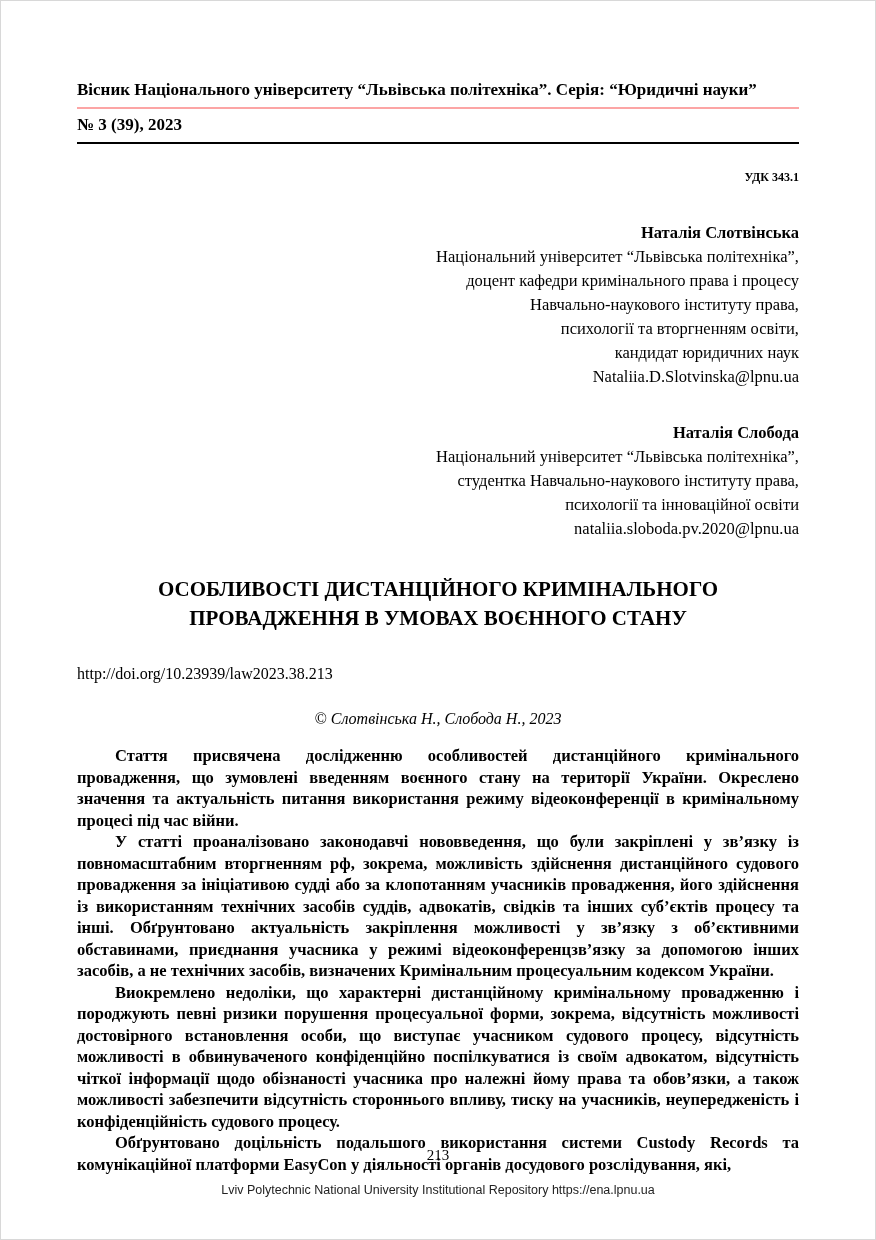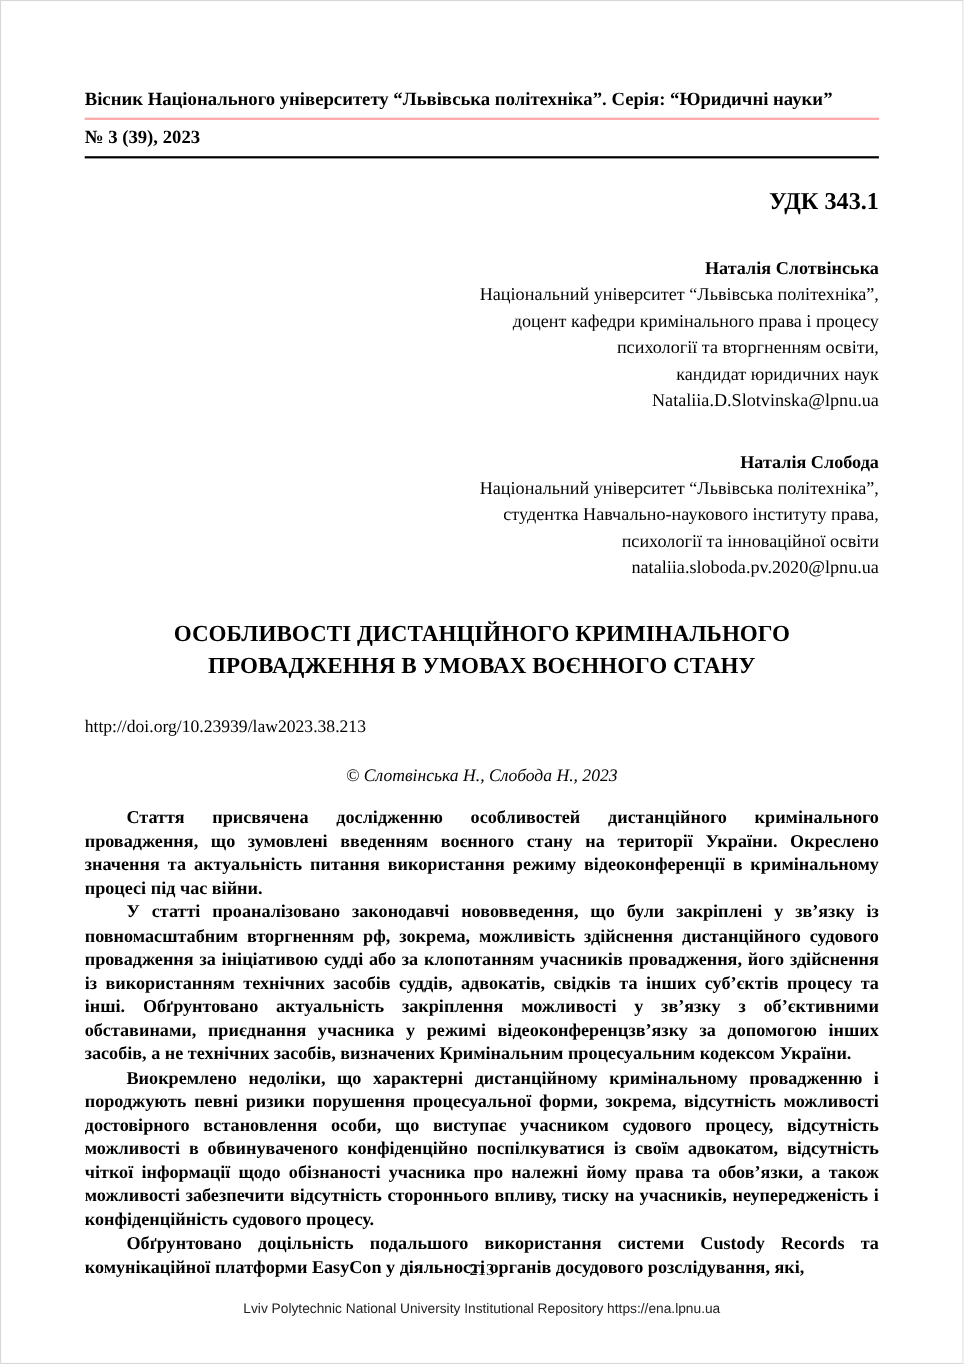--- a/index.html
+++ b/index.html
@@ -31,21 +31,21 @@
     font-weight: bold;
     font-size: 17px;
     line-height: 21px;
     padding: 5px 0 7px 0;
     border-bottom: 2px solid #000;
   }
   .udc {
     margin-top: 26px;
     text-align: right;
     font-weight: bold;
-    font-size: 22px;
+    font-size: 12px;
   }
   .author-block {
     text-align: right;
     font-size: 16.5px;
     line-height: 24px;
   }
   .author-block.first { margin-top: 36px; }
   .author-block.second { margin-top: 32px; }
   .author-name {
     font-weight: bold;
@@ -107,20 +107,21 @@
   <div class="journal-header-line">Вісник Національного університету “Львівська політехніка”. Серія: “Юридичні науки”</div>
 
   <div class="issue-line">№ 3 (39), 2023</div>
 
   <div class="udc">УДК 343.1</div>
 
   <div class="author-block first">
     <div class="author-name">Наталія Слотвінська</div>
     <div>Національний університет “Львівська політехніка”,</div>
     <div>доцент кафедри кримінального права і процесу</div>
+    <div>Навчально-наукового інституту права,</div>
     <div>психології та вторгненням освіти,</div>
     <div>кандидат юридичних наук</div>
     <div>Nataliia.D.Slotvinska@lpnu.ua</div>
   </div>
 
   <div class="author-block second">
     <div class="author-name">Наталія Слобода</div>
     <div>Національний університет “Львівська політехніка”,</div>
     <div>студентка Навчально-наукового інституту права,</div>
     <div>психології та інноваційної освіти</div>

